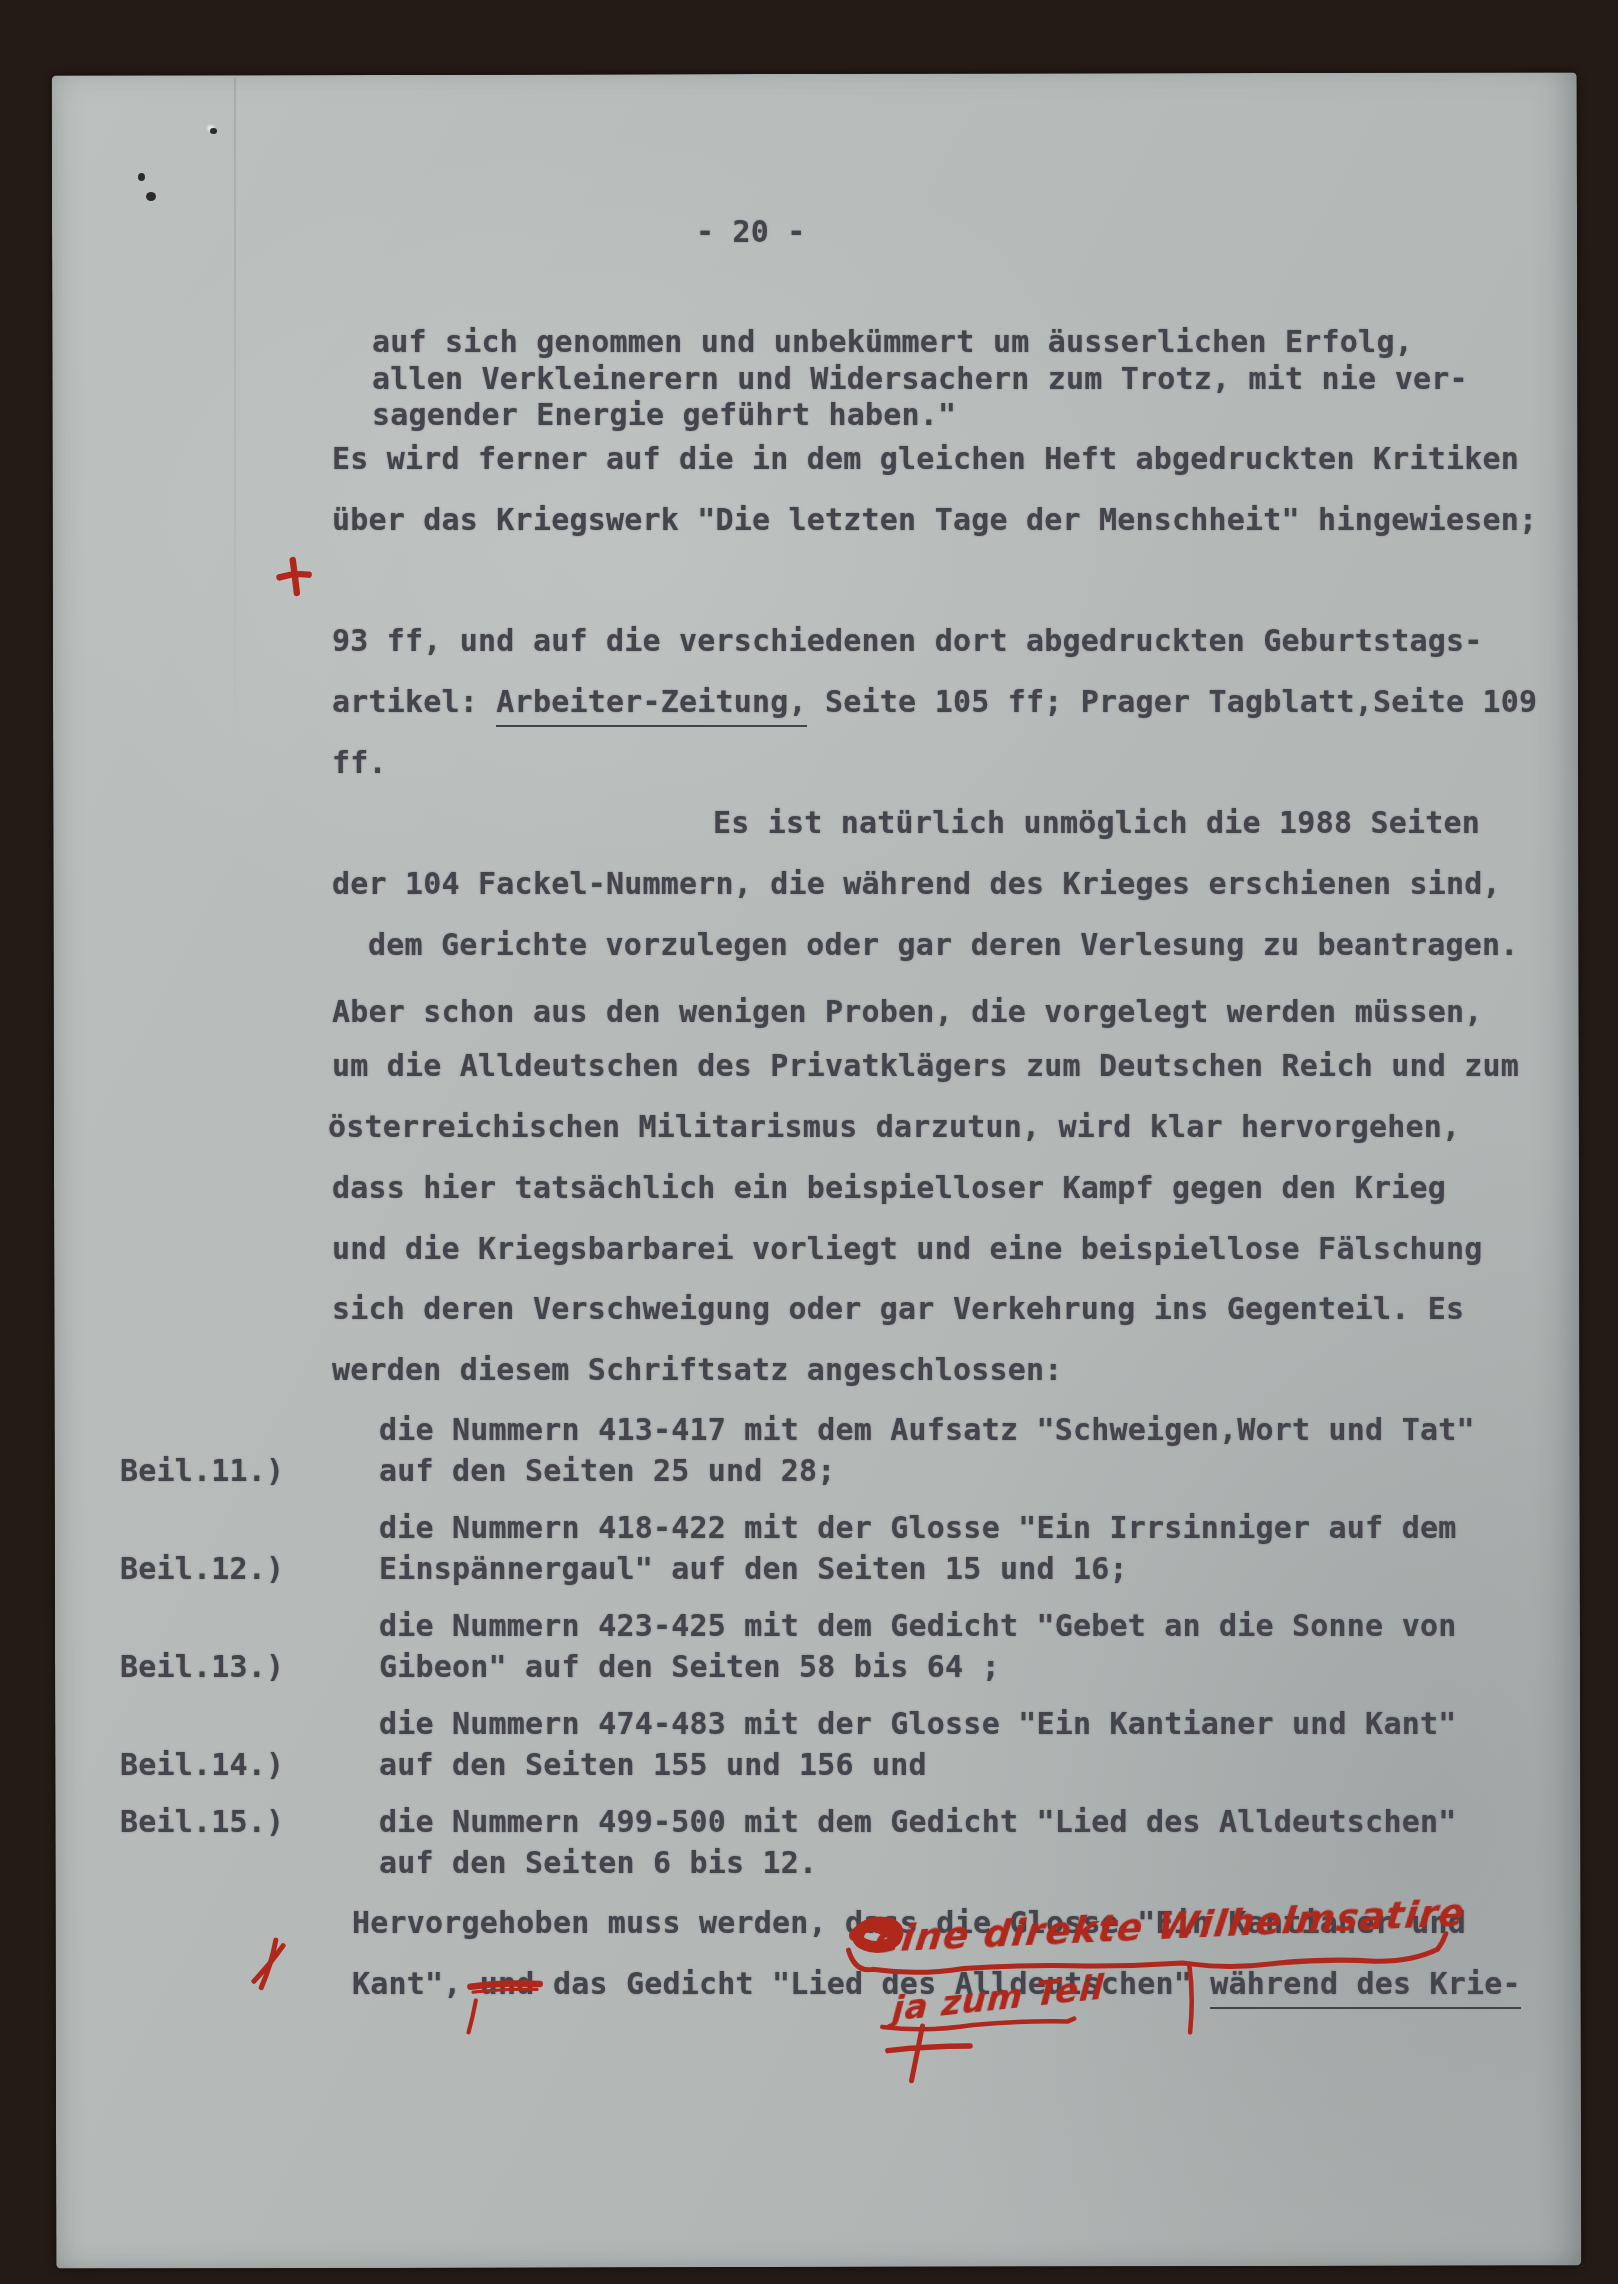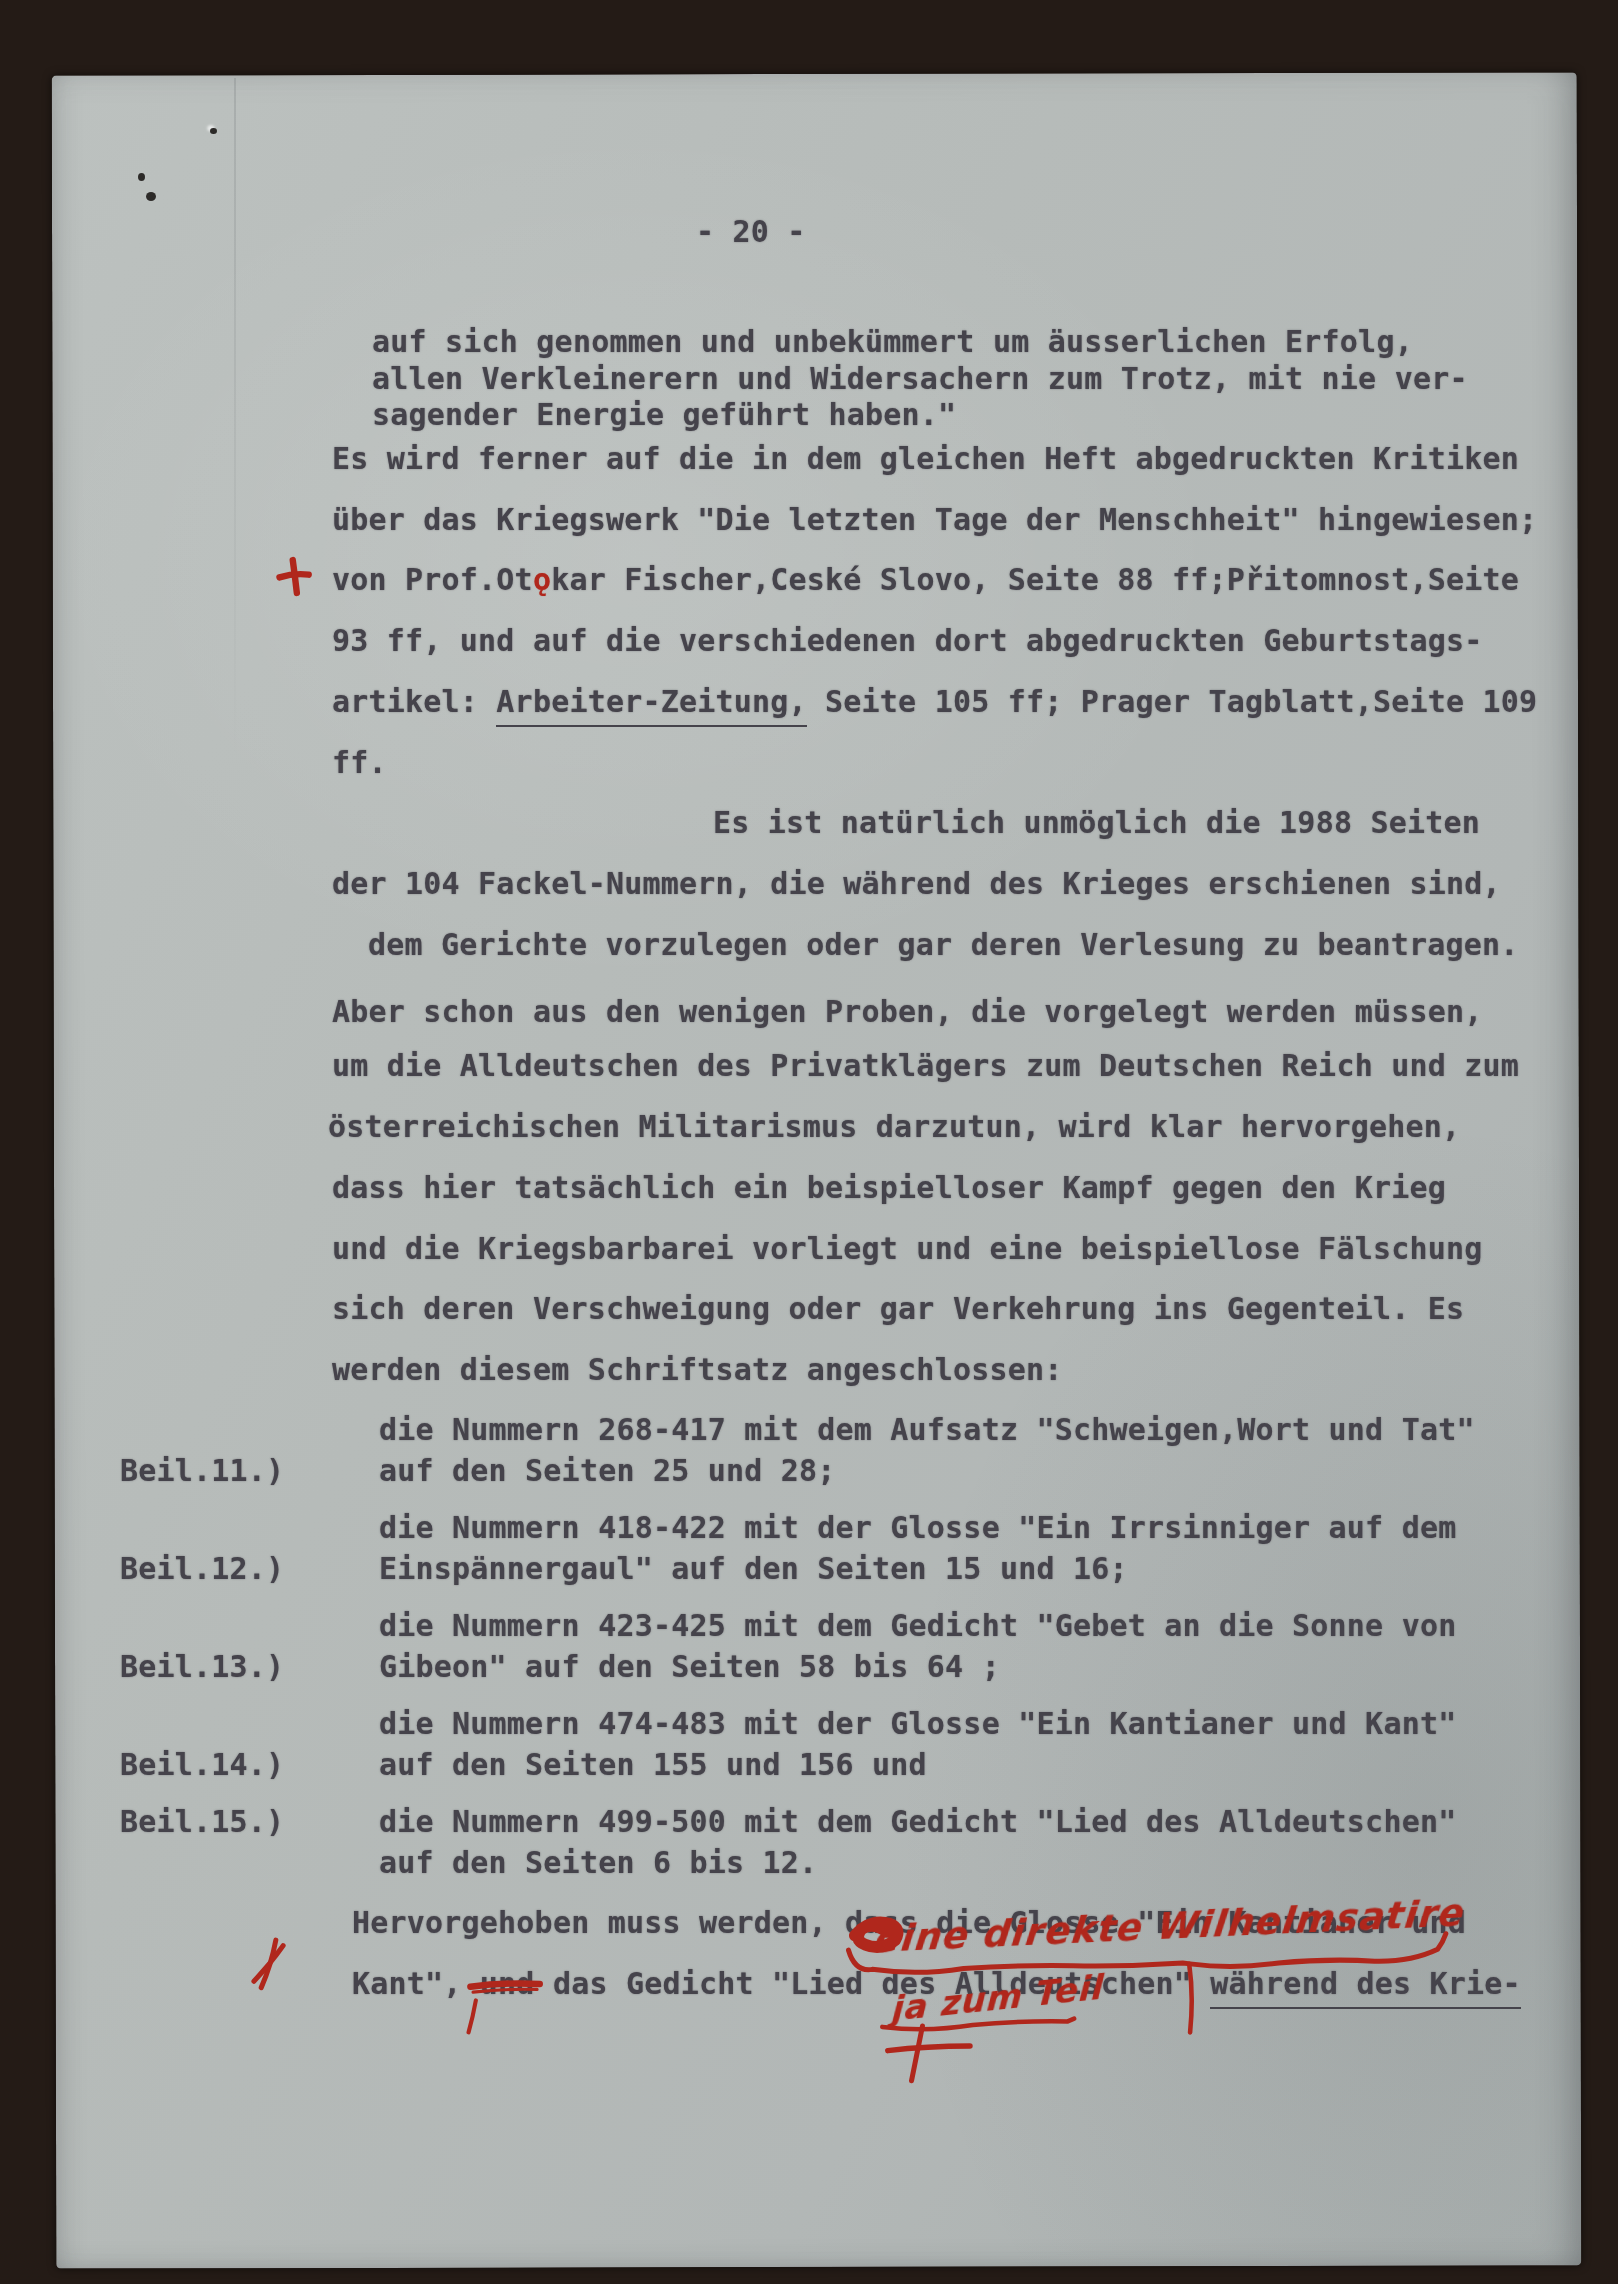--- a/index.html
+++ b/index.html
@@ -43,37 +43,36 @@
   <div class="speck" style="left:210px;top:128px;width:6.9px;height:6.4px;box-shadow:-2.7px -2.7px 2.7px rgba(255,255,255,.7);"></div>
 
   <div class="tl pgnum">- 20 -</div>
 
   <div class="tl" style="left:372px;top:324px;">auf sich genommen und unbekümmert um äusserlichen Erfolg,</div>
   <div class="tl" style="left:372px;top:361px;">allen Verkleinerern und Widersachern zum Trotz, mit nie ver-</div>
   <div class="tl" style="left:372px;top:397px;">sagender Energie geführt haben."</div>
 
   <div class="tl" style="left:332px;top:441px;">Es wird ferner auf die in dem gleichen Heft abgedruckten Kritiken</div>
   <div class="tl" style="left:332px;top:502px;">über das Kriegswerk "Die letzten Tage der Menschheit" hingewiesen;</div>
-  <div class="tl" style="left:332px;top:562px;"><span>von Prof.Ot</span><span class="redchar">ǫ</span><span>kar Fischer,Ceské Slovo, Seite 88 ff;Přitomnost,Seite</span></div>
   <div class="tl" style="left:332px;top:623px;">93 ff, und auf die verschiedenen dort abgedruckten Geburtstags-</div>
   <div class="tl" style="left:332px;top:684px;"><span>artikel: </span><span class="u">Arbeiter-Zeitung,</span><span> Seite 105 ff; Prager Tagblatt,Seite 109</span></div>
   <div class="tl" style="left:332px;top:745px;">ff.</div>
 
   <div class="tl" style="left:713px;top:805px;">Es ist natürlich unmöglich die 1988 Seiten</div>
   <div class="tl" style="left:332px;top:866px;">der 104 Fackel-Nummern, die während des Krieges erschienen sind,</div>
   <div class="tl" style="left:332px;top:927px;margin-left:36px;">dem Gerichte vorzulegen oder gar deren Verlesung zu beantragen.</div>
   <div class="tl" style="left:332px;top:988px;margin-top:6px;">Aber schon aus den wenigen Proben, die vorgelegt werden müssen,</div>
   <div class="tl" style="left:332px;top:1048px;">um die Alldeutschen des Privatklägers zum Deutschen Reich und zum</div>
   <div class="tl" style="left:328px;top:1109px;">österreichischen Militarismus darzutun, wird klar hervorgehen,</div>
   <div class="tl" style="left:332px;top:1170px;">dass hier tatsächlich ein beispielloser Kampf gegen den Krieg</div>
   <div class="tl" style="left:332px;top:1231px;">und die Kriegsbarbarei vorliegt und eine beispiellose Fälschung</div>
   <div class="tl" style="left:332px;top:1291px;">sich deren Verschweigung oder gar Verkehrung ins Gegenteil. Es</div>
   <div class="tl" style="left:332px;top:1352px;">werden diesem Schriftsatz angeschlossen:</div>
 
-  <div class="tl" style="left:379px;top:1412px;">die Nummern 268-417 mit dem Aufsatz "Schweigen,Wort und Tat"</div>
+  <div class="tl" style="left:379px;top:1412px;">die Nummern 413-417 mit dem Aufsatz "Schweigen,Wort und Tat"</div>
   <div class="tl" style="left:120px;top:1453px;">Beil.11.)</div>
   <div class="tl" style="left:379px;top:1453px;">auf den Seiten 25 und 28;</div>
 
   <div class="tl" style="left:379px;top:1510px;">die Nummern 418-422 mit der Glosse "Ein Irrsinniger auf dem</div>
   <div class="tl" style="left:120px;top:1551px;">Beil.12.)</div>
   <div class="tl" style="left:379px;top:1551px;">Einspännergaul" auf den Seiten 15 und 16;</div>
 
   <div class="tl" style="left:379px;top:1608px;">die Nummern 423-425 mit dem Gedicht "Gebet an die Sonne von</div>
   <div class="tl" style="left:120px;top:1649px;">Beil.13.)</div>
   <div class="tl" style="left:379px;top:1649px;">Gibeon" auf den Seiten 58 bis 64 ;</div>

